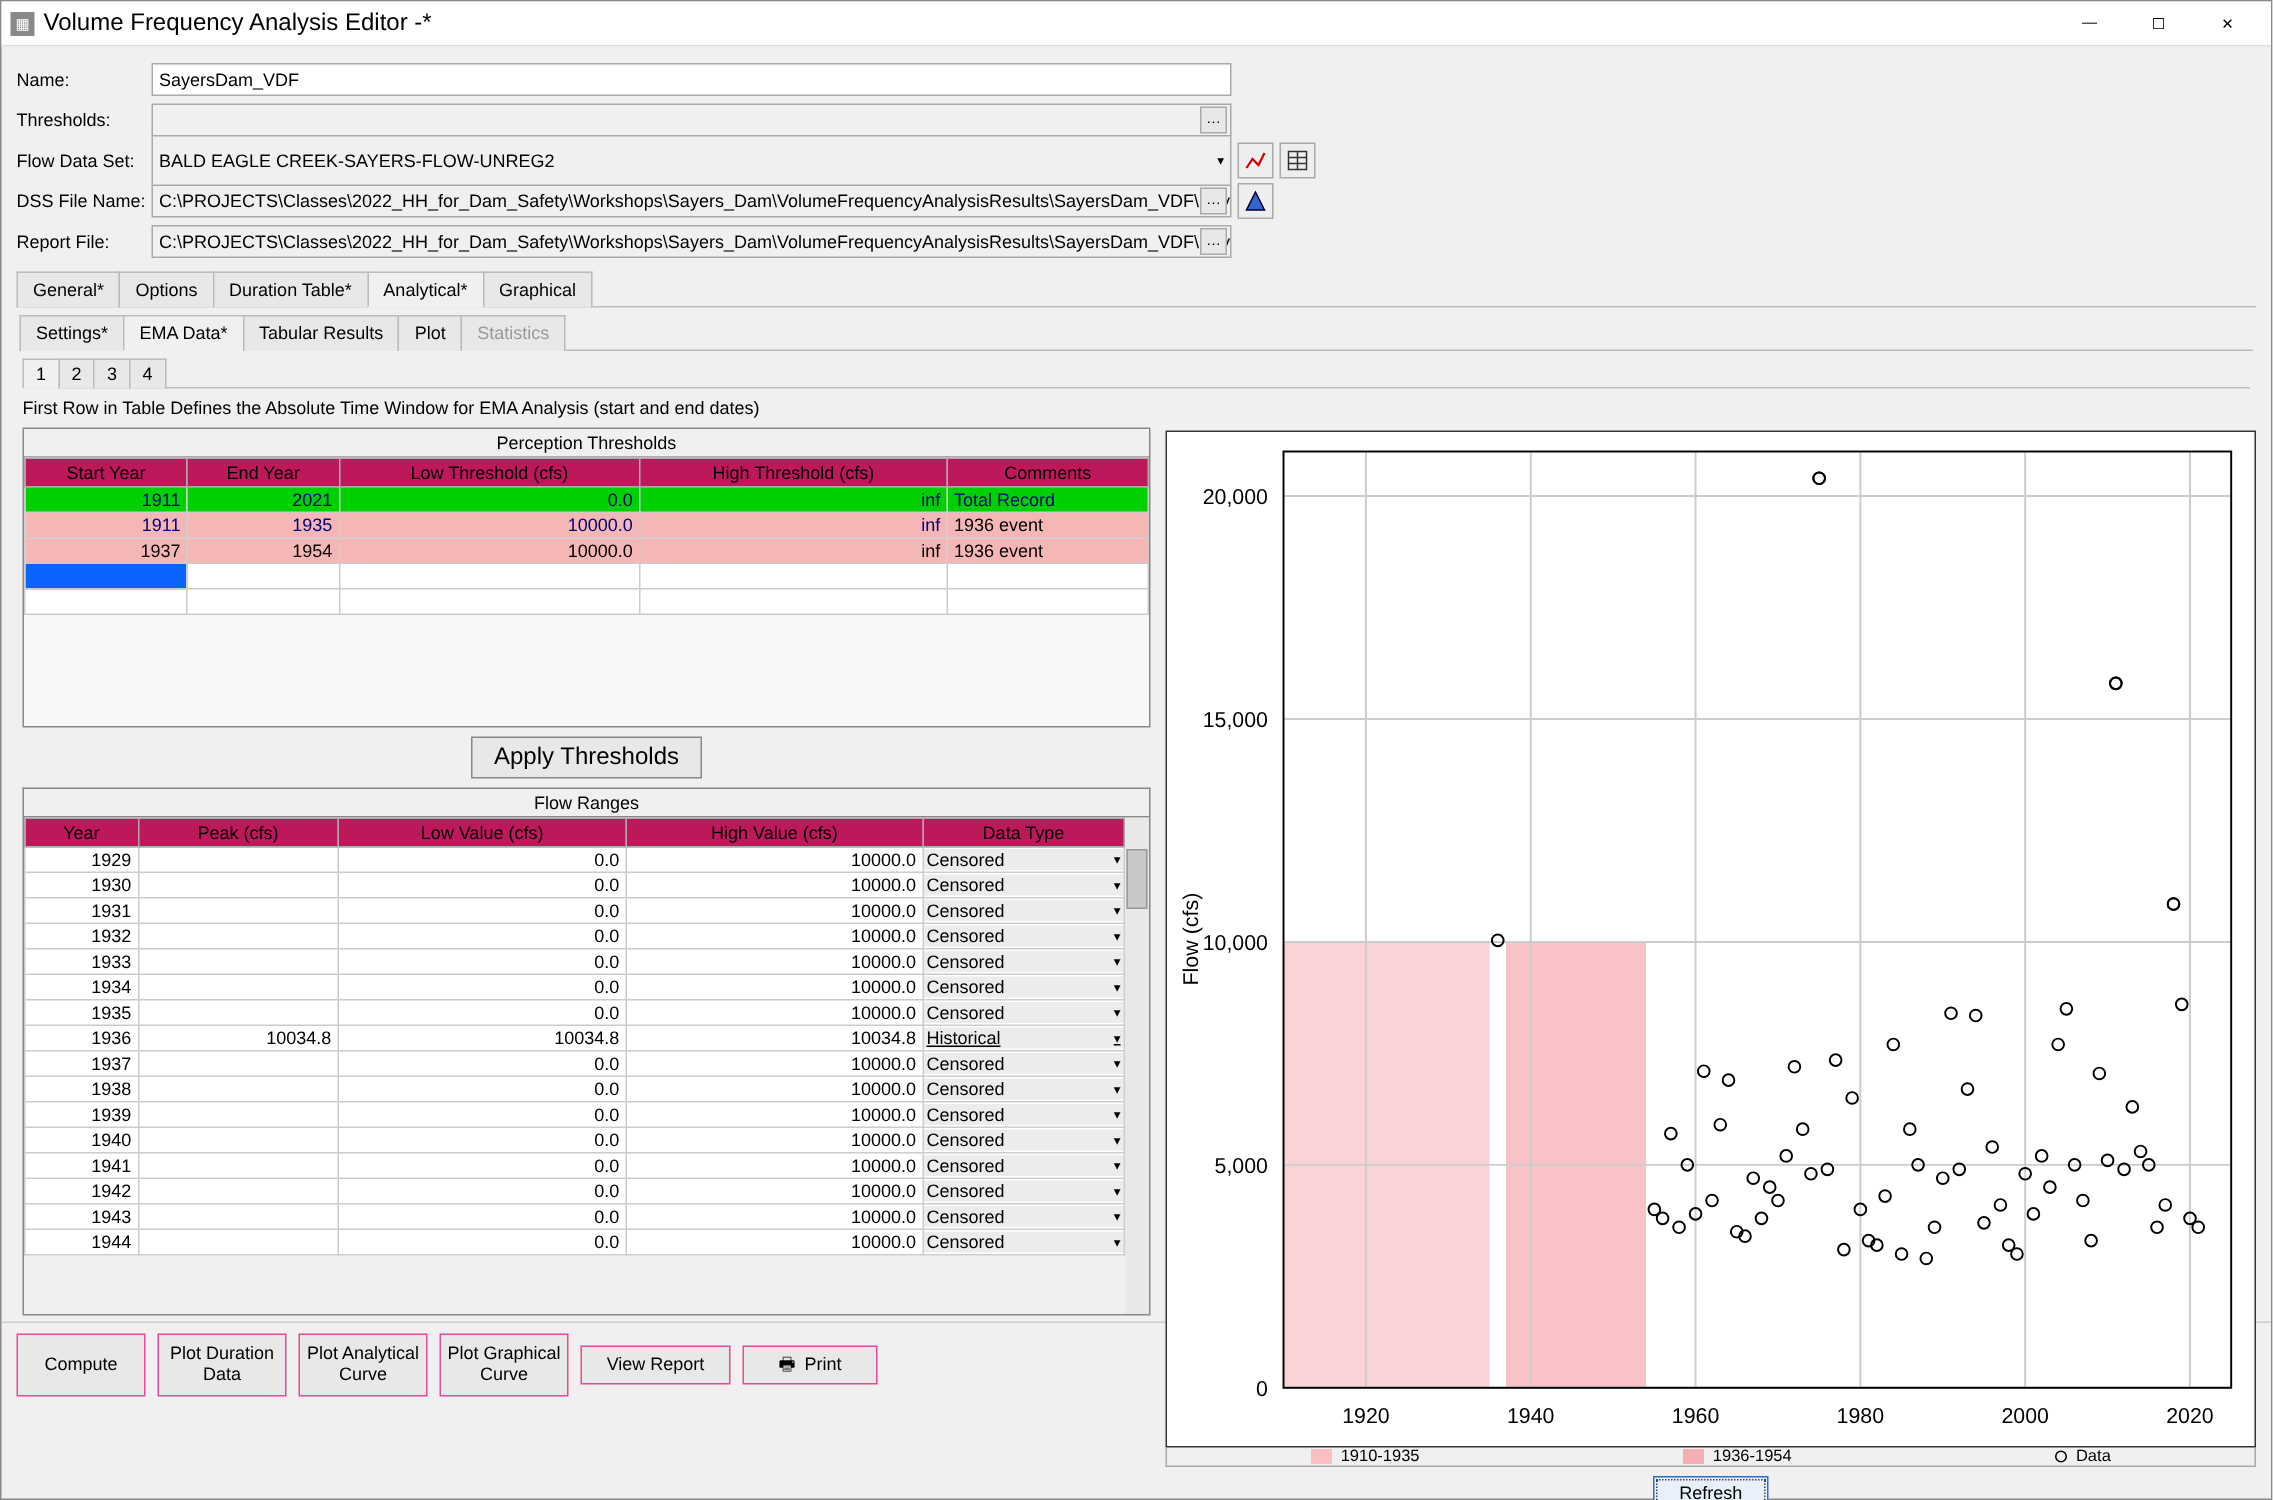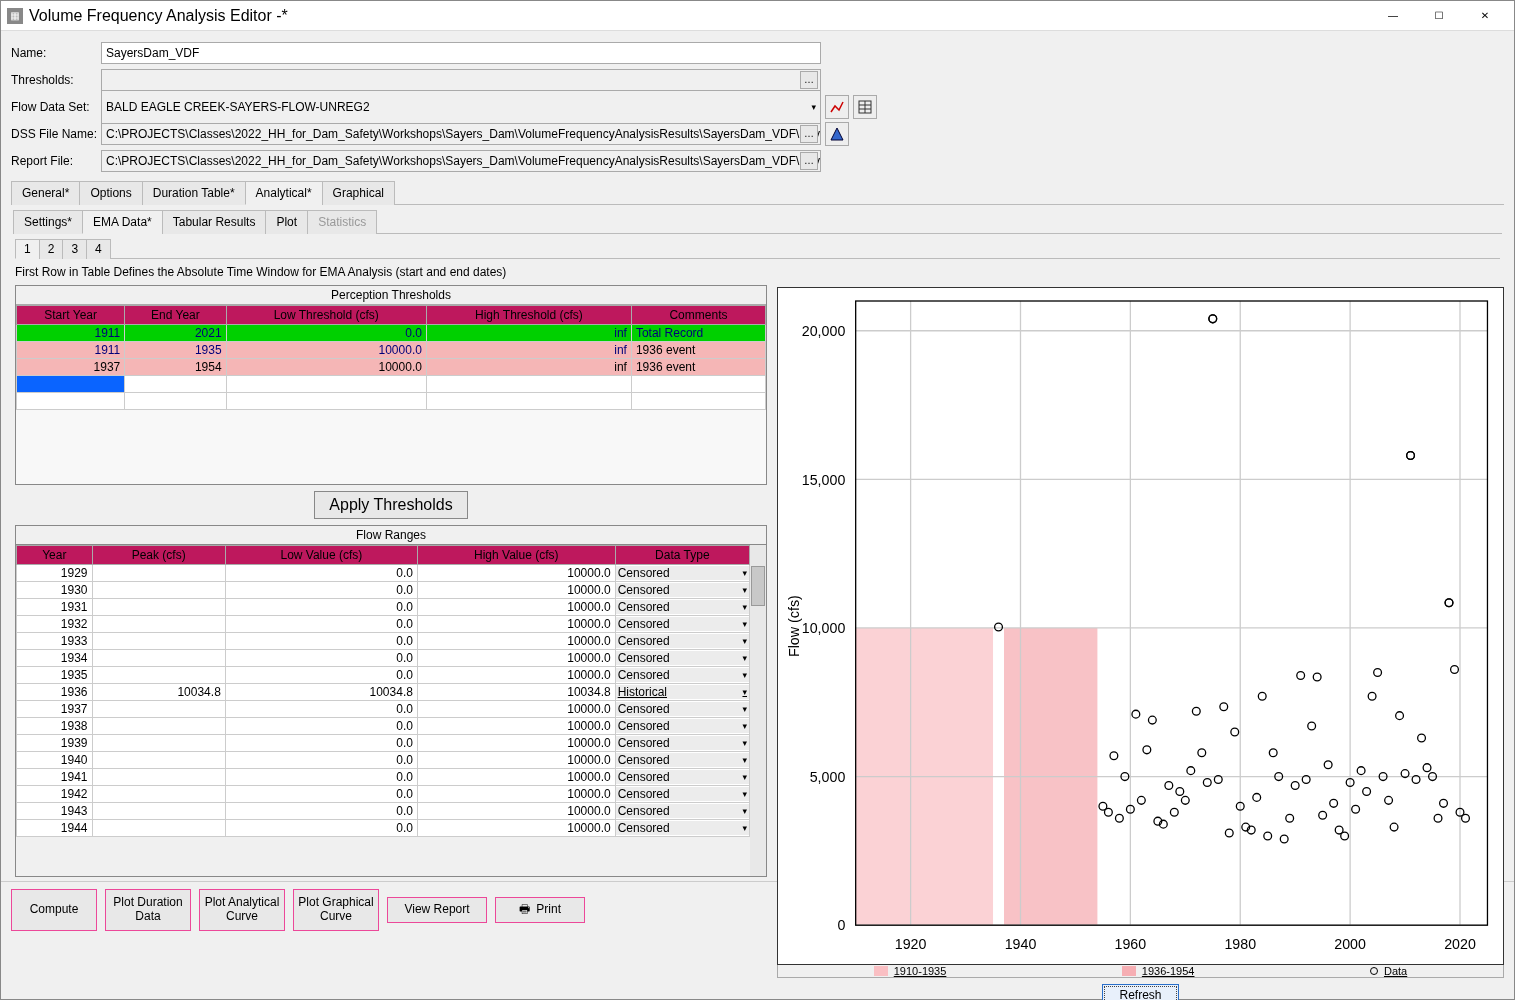--- a/index.html
+++ b/index.html
@@ -50,21 +50,21 @@
 
   .apply-thr-row { text-align:center; padding:6px 0; }
   .std-btn { border:1px solid #888; background:#e8e8e8; padding:4px 14px; font-size:16px; cursor:pointer; }
 
   .flow-ranges { flex:1; display:flex; flex-direction:column; }
   .fr-body { flex:1; overflow:auto; border:1px solid #888; position:relative; }
   .dt-cell { display:flex; justify-content:space-between; align-items:center; background:#ececec; padding:0 2px;}
 
   .chart-box { flex:1; border:1px solid #333; background:#fff; position:relative; margin-top:2px; }
   .legend { height:24px; border:1px solid #aaa; border-top:none; display:flex; align-items:center; justify-content:space-around; font-size:11px; padding:0 8px;}
-  .legend-item { display:flex; align-items:center; gap:6px;text-decoration:underline; }
+  .legend-item { display:flex; align-items:center; gap:6px; }
   .swatch-pink { width:14px; height:10px; background:#fabfc3; }
   .swatch-pink2 { width:14px; height:10px; background:#f6aeb3; }
   .swatch-circle { width:8px; height:8px; border:1px solid #000; border-radius:50%; }
   .refresh-row { text-align:center; padding:6px 0; }
   .refresh-btn { border:1px solid #2a6fc9; background:#e8f0fb; padding:3px 16px; font-size:12px; cursor:pointer; outline:1px dotted #444; outline-offset:-3px;}
 
   .footer { height:56px; border-top:1px solid #ccc; display:flex; align-items:center; padding:6px 10px; gap:8px; }
   .footer .spacer { flex:1; }
   .big-btn { width:86px; height:42px; border:1px solid #ec4899; background:#e8e8e8; font-size:12px; text-align:center; display:flex; align-items:center; justify-content:center; cursor:pointer; line-height:1.15; padding:0 2px;}
   .foot-btn { width:88px; height:26px; border:1px solid #888; background:#e8e8e8; font-size:12px; cursor:pointer; }

